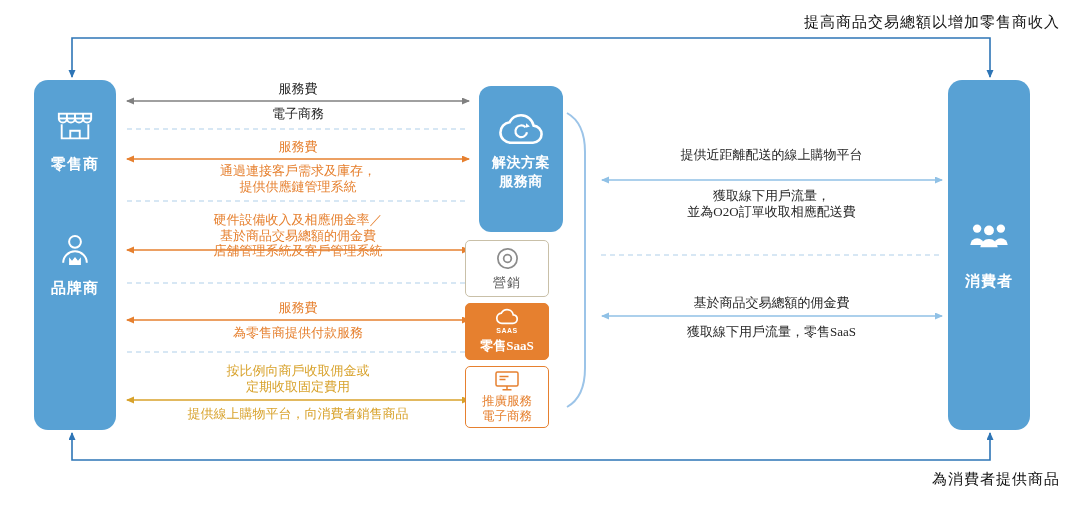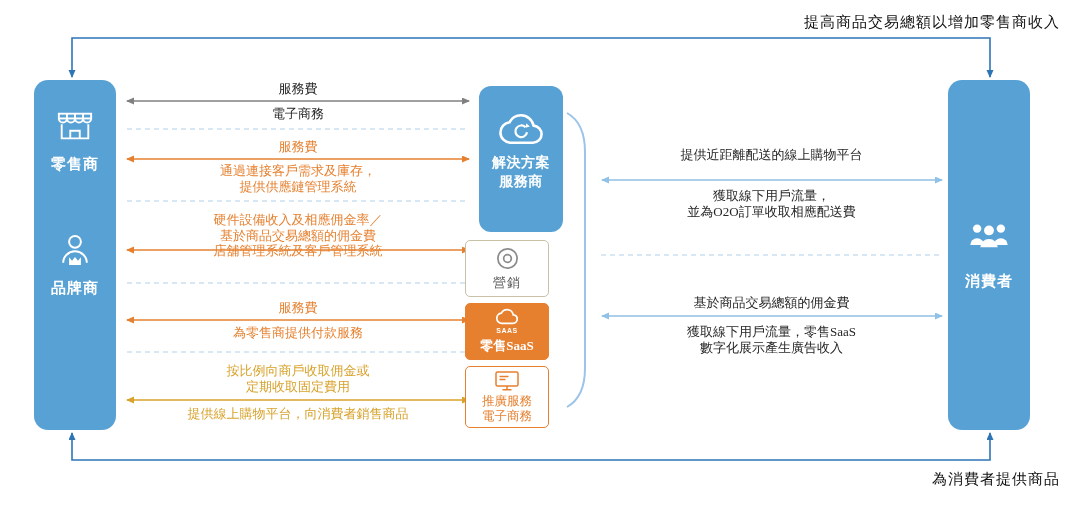--- a/index.html
+++ b/index.html
@@ -198,16 +198,15 @@
 
   <div class="fl rcol" style="top:147px">提供近距離配送的線上購物平台</div>
   <div class="fl rcol" style="top:188px">
     <div>獲取線下用戶流量，</div>
     <div>並為O2O訂單收取相應配送費</div>
   </div>
 
   <div class="fl rcol" style="top:295px">基於商品交易總額的佣金費</div>
   <div class="fl rcol" style="top:324px">
     <div>獲取線下用戶流量，零售SaaS</div>
-    <div>數字化展示產生廣告收入</div>
   </div>
 
 </div>
 
 </body></html>

